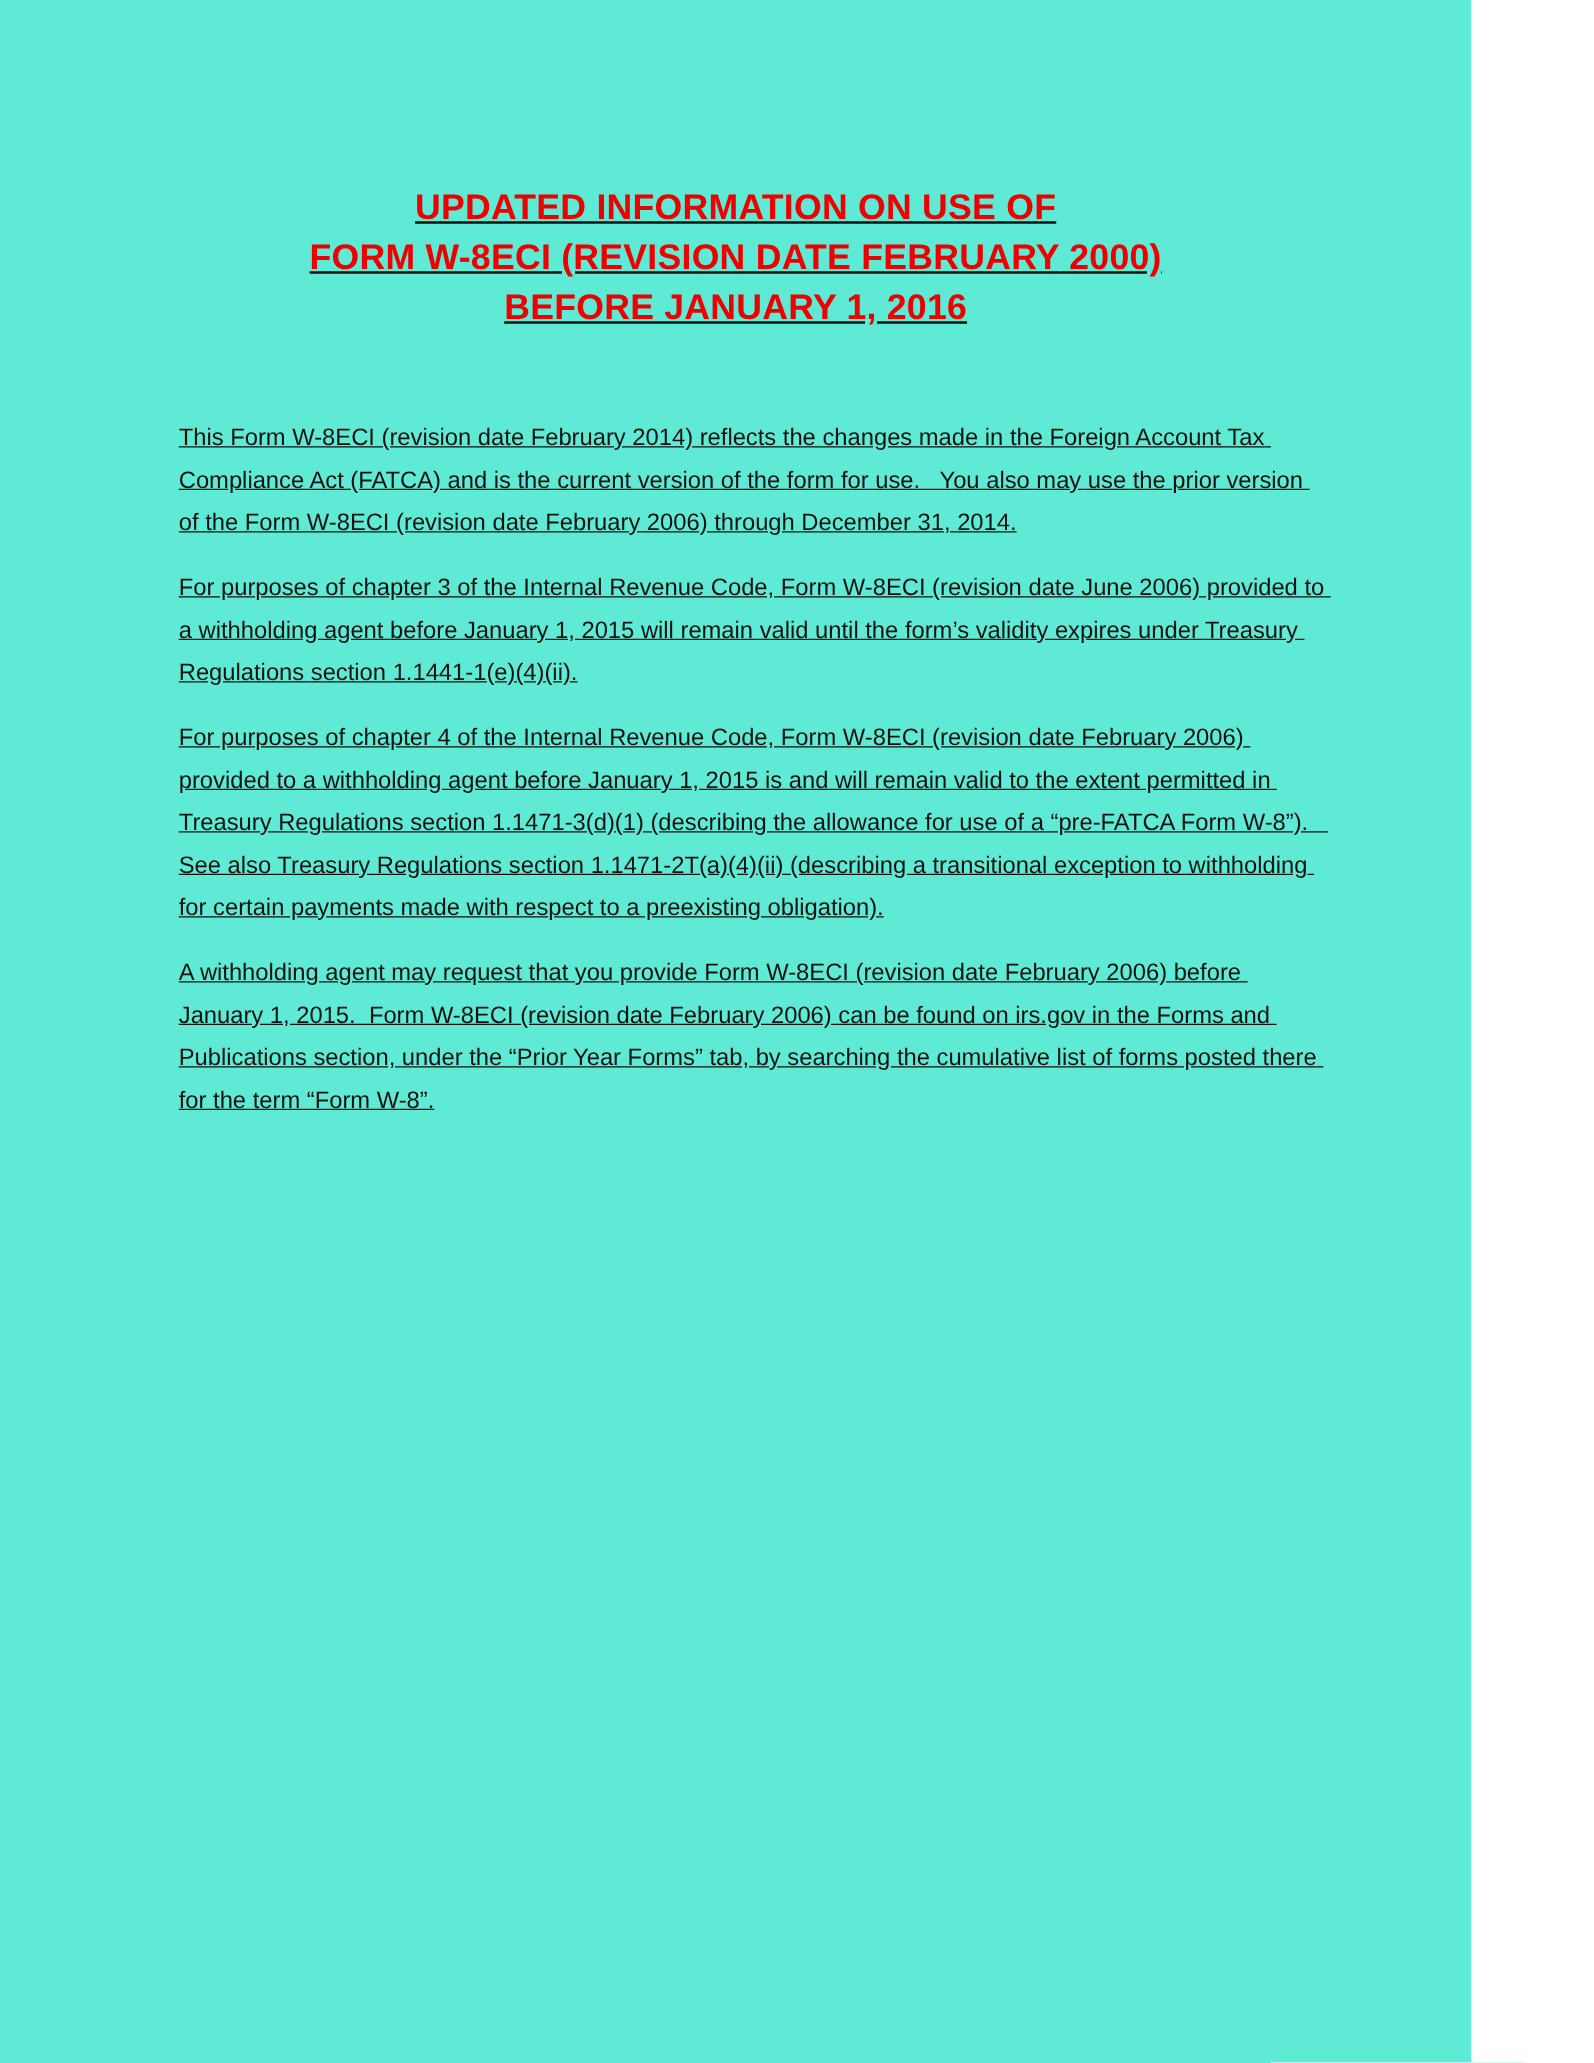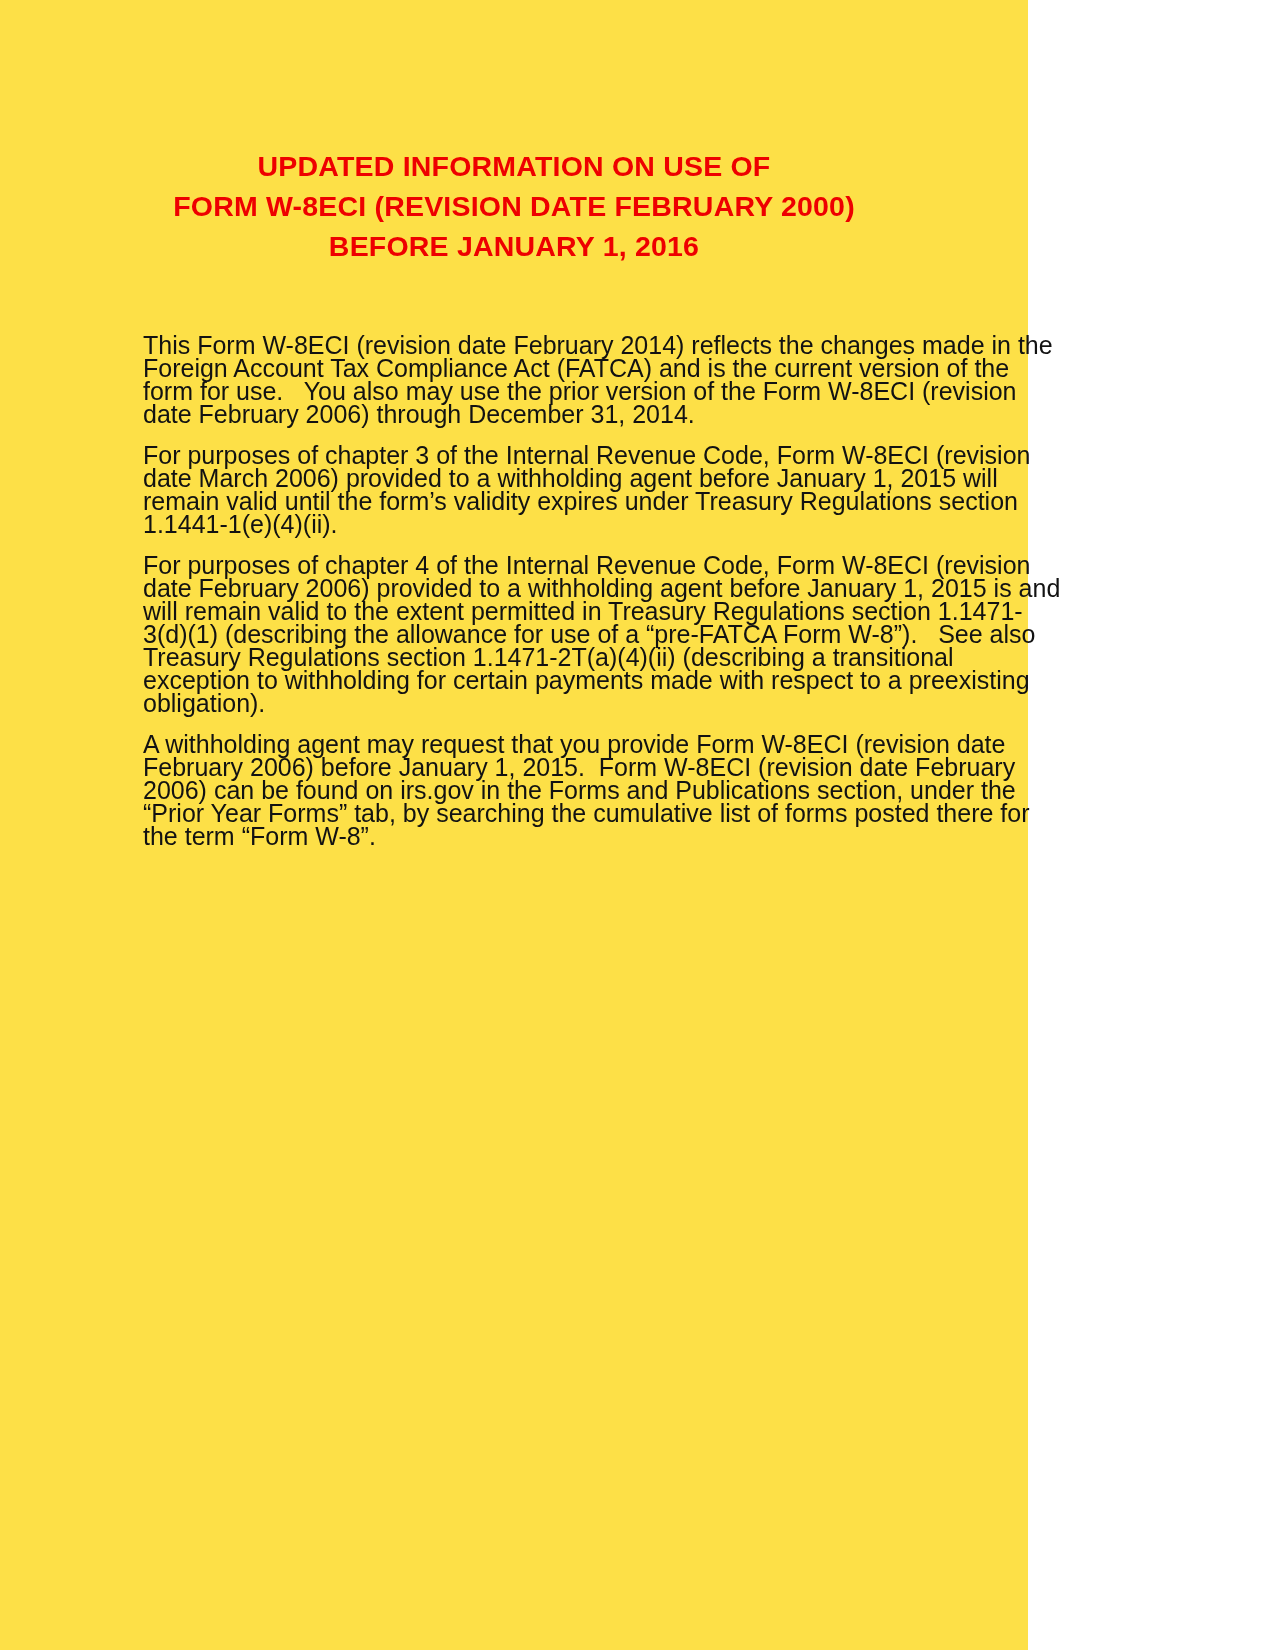--- a/index.html
+++ b/index.html
@@ -9,61 +9,62 @@
   }
   body {
     width: 1275px;
     height: 1650px;
     font-family: "Liberation Sans", sans-serif;
     color: #111111;
     position: relative;
     overflow: hidden;
   }
   .page {
-    width: 1028px;
+    width: 1177px;
     height: 1650px;
-    background: #fde047;
+    background: #5eead4;
     box-sizing: border-box;
+    text-decoration: underline;
   }
   .title {
     margin: 0;
     padding-top: 146px;
     text-align: center;
     font-weight: bold;
     font-size: 28.5px;
     line-height: 40px;
     letter-spacing: 0.2px;
   }
   .title-line {
     white-space: nowrap;
   }
   .doc-body {
     margin-top: 68px;
     margin-left: 143px;
     width: 920px;
   }
   .para {
     margin: 0 0 18px 0;
-    font-size: 25px;
-    line-height: 23px;
+    font-size: 19px;
+    line-height: 34px;
     white-space: pre-wrap;
     color: #121212;
   }
 </style>
 </head>
 <body>
 
 <div class="page">
 
   <h1 class="title" style="color: rgb(238, 0, 0);">
     <div class="title-line">UPDATED INFORMATION ON USE OF</div>
     <div class="title-line">FORM W-8ECI (REVISION DATE FEBRUARY 2000)</div>
     <div class="title-line">BEFORE JANUARY 1, 2016</div>
   </h1>
 
   <div class="doc-body">
     <p class="para">This Form W-8ECI (revision date February 2014) reflects the changes made in the Foreign Account Tax Compliance Act (FATCA) and is the current version of the form for use.   You also may use the prior version of the Form W-8ECI (revision date February 2006) through December 31, 2014.</p>
-    <p class="para">For purposes of chapter 3 of the Internal Revenue Code, Form W-8ECI (revision date March 2006) provided to a withholding agent before January 1, 2015 will remain valid until the form’s validity expires under Treasury Regulations section 1.1441-1(e)(4)(ii).</p>
+    <p class="para">For purposes of chapter 3 of the Internal Revenue Code, Form W-8ECI (revision date June 2006) provided to a withholding agent before January 1, 2015 will remain valid until the form’s validity expires under Treasury Regulations section 1.1441-1(e)(4)(ii).</p>
     <p class="para">For purposes of chapter 4 of the Internal Revenue Code, Form W-8ECI (revision date February 2006) provided to a withholding agent before January 1, 2015 is and will remain valid to the extent permitted in Treasury Regulations section 1.1471-3(d)(1) (describing the allowance for use of a “pre-FATCA Form W-8”).   See also Treasury Regulations section 1.1471-2T(a)(4)(ii) (describing a transitional exception to withholding for certain payments made with respect to a preexisting obligation).</p>
     <p class="para">A withholding agent may request that you provide Form W-8ECI (revision date February 2006) before January 1, 2015.  Form W-8ECI (revision date February 2006) can be found on irs.gov in the Forms and Publications section, under the “Prior Year Forms” tab, by searching the cumulative list of forms posted there for the term “Form W-8”.</p>
   </div>
 
 </div>
 
 </body></html>

